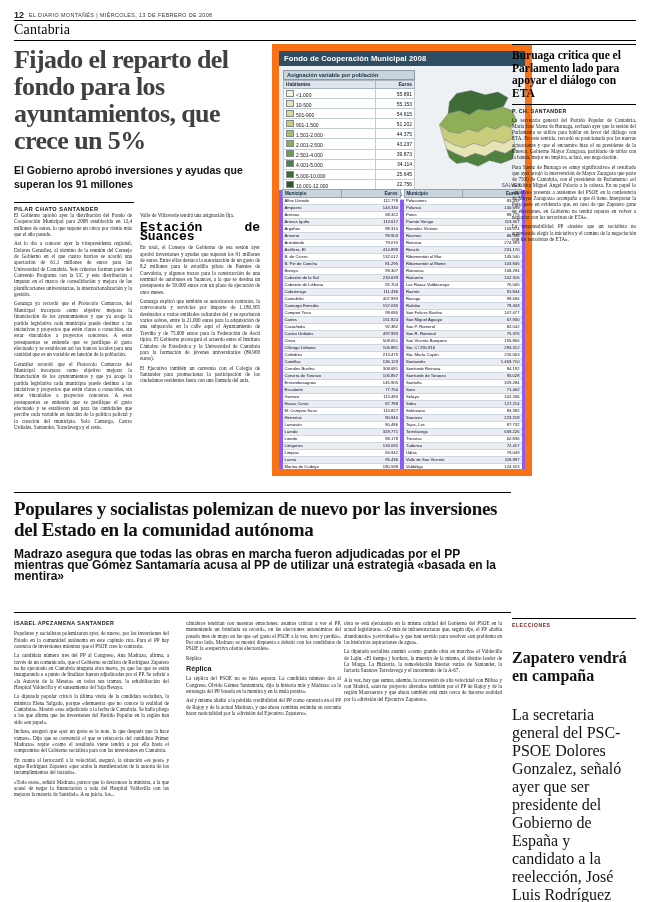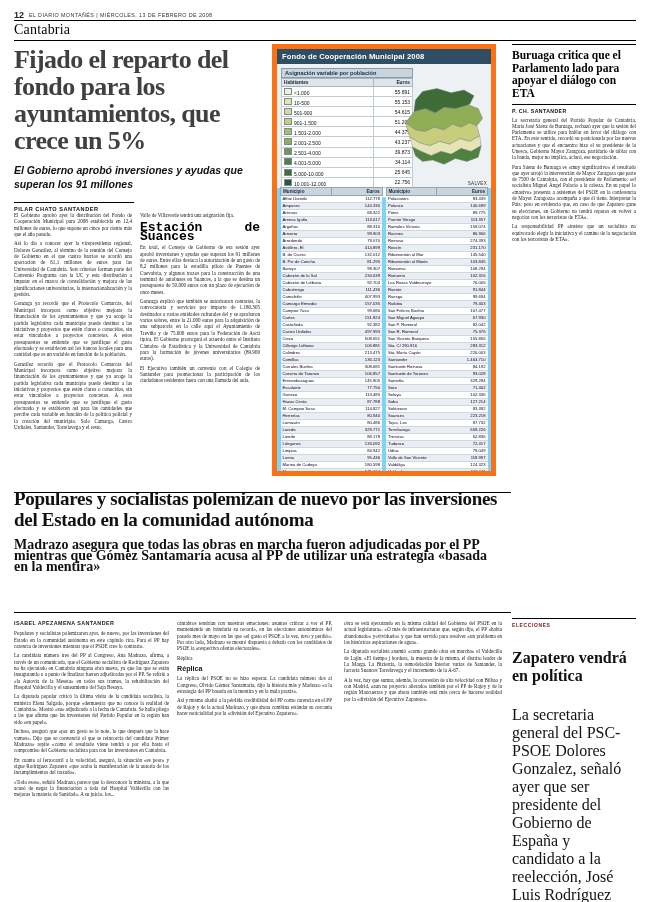--- a/index.html
+++ b/index.html
@@ -80,21 +80,20 @@
     color: #404040;
   }
   .subhead {
     font-family: "Liberation Sans", sans-serif;
     font-size: 10.5px;
     line-height: 13.5px;
     font-weight: bold;
     color: #111;
     margin-top: 10px;
     width: 245px;
-    font-style: italic;
   }
   .byline {
     font-family: "Liberation Sans", sans-serif;
     font-size: 5.6px;
     font-weight: bold;
     letter-spacing: .5px;
     color: #111;
     margin-top: 11px;
     border-top: .8px solid #000;
     padding-top: 3px;
@@ -118,24 +117,24 @@
     line-height: 9px;
     margin: 5px 0 3px 0;
     color: #000;
   }
 
   
   .graphic {
     position: absolute;
     left: 272px;
     top: 44px;
-    width: 224px;
+    width: 260px;
     height: 432px;
-    border: 5px solid #f97316;
-    background: #7dd3fc;
+    border: 7px solid #f97316;
+    background: #8b5cf6;
     box-sizing: border-box;
     overflow: hidden;
   }
   .graphic-title {
     background: #2f4d63;
     color: #fff;
     font-family: "Liberation Sans", sans-serif;
     font-size: 7.6px;
     font-weight: bold;
     padding: 3px 5px;
@@ -283,34 +282,34 @@
   
   .lower-rule {
     position: absolute;
     left: 14px; right: 139px;
     top: 492px;
     border-top: 1.4px solid #000;
   }
   .lower {
     position: absolute;
     left: 14px;
-    top: 488px;
+    top: 498px;
     width: 490px;
   }
   .lower h2 {
     font-family: "Liberation Serif", serif;
     font-size: 19px;
     line-height: 21px;
     font-weight: bold;
     margin: 0;
     letter-spacing: -0.3px;
   }
   .lower .sub {
-    font-family: Liberation Serif, serif;
-    font-size: 14px;
+    font-family: Liberation Sans, sans-serif;
+    font-size: 12px;
     line-height: 11px;
     font-weight: bold;
     margin-top: 9px;
     color: #111;
   }
   .lower-rule2 {
     position: absolute;
     left: 14px; right: 139px;
     top: 612px;
     border-top: .9px solid #000;
@@ -805,21 +804,21 @@
     <div class="rail-rule-top"></div>
     <h3>Buruaga critica que el Parlamento lado para apoyar el diálogo con ETA</h3>
     <div class="byline2">P. CH. SANTANDER</div>
     <p>La secretaria general del Partido Popular de Cantabria, María José Sáenz de Buruaga, rechazó ayer que la sesión del Parlamento se utilice para hablar en favor del diálogo con ETA. En este sentido, recordó su posicionada por las nuevas actuaciones y que el encuentro hizo el su presidente de la Unesco, Gobierno Mayor Zaragoza, partidario de tablar con la banda, mejor no implica, aclaró, ese negociación.</p>
     <p>Para Sáenz de Buruaga es «muy significativo» el resultado que ayer arrojó la intervención de Mayor Zaragoza que parte de 7500 de Cantabria, con el presidente de Parlamento: «el socialista Miguel Ángel Palacio a la cabeza. En su papel lo «masivo» presenta a asistentes del PSOE en la conferencia de Mayor Zaragoza» acompaña a que él tiene. Interpretar la País: pero en evidencia que, en caso de que Zapatero gane su elecciones, en Gobierno no tendrá reparos en volver a negociar con los terroristas de ETA».</p>
     <p>La responsabilidad PP «insiste que un socialista no equivocado elegir la iniciativa y el camino de la negociación con los terroristas de ETA».</p>
   </div>
 
   <div class="rail2">
     <div class="kicker">ELECCIONES</div>
-    <h4>Zapatero vendrá en política</h4>
+    <h4>Zapatero vendrá en campaña</h4>
     <p>La secretaria general del PSC-PSOE Dolores Gonzalez, señaló ayer que ser presidente del Gobierno de España y candidato a la reelección, José Luis Rodríguez Zapatero, vendrá a Cantabria antes de los comicios del 9 de marzo. No obstante, apuntó que aún no ha sido nada determinado.</p>
 
   </div>
 
   <div class="lower-rule"></div>
   <div class="lower">
     <h2>Populares y socialistas polemizan de nuevo por las inversiones del Estado en la comunidad autónoma</h2>
     <div class="sub">Madrazo asegura que todas las obras en marcha fueron adjudicadas por el PP mientras que Gómez Santamaría acusa al PP de utilizar una estrategia «basada en la mentira»</div>
   </div>
   <div class="lower-rule2"></div>
@@ -827,21 +826,21 @@
   <div class="lcol" style="left:14px; top:620px; width:155px; height:270px;">
     <div class="byline3">ISABEL APEZAMENA SANTANDER</div>
     <p>Populares y socialistas polemizaron ayer, de nuevo, por las inversiones del Estado en la comunidad autónoma en este capítulo rica. Para el PP hay carencia de inversiones mientras que el PSOE cree lo contrario.</p>
     <p>La candidata número tres del PP al Congreso, Ana Madrazo, afirma, a través de un comunicado, que el Gobierno socialista de Rodríguez Zapatero no ha ejecutado en Cantabria ninguna obra nueva, ya que las que se están inaugurando o a punto de finalizar fueron adjudicadas por el PP. Se refirió a «la Autovía de la Meseta» en todos sus tramos, la rehabilitación del Hospital Valdecilla y el saneamiento del Saja Besaya.</p>
     <p>La diputada popular criticó la última visita de la candidata socialista, la ministra Elena Salgado, porque «demuestra que no conoce la realidad de Cantabria». Mostró «su» adjudicado a la fecha de Cantabria. Se halla pliego a las que afirma que las inversiones del Partido Popular en la región han sido «en papel».</p>
     <p>Incluso, aseguró que «por un gesto se le note, lo que después que la hace vamos». Dijo que se convenció el que se reincorcia del candidato Primer Madrazo» repite «como el resultado viene tendrá a por ella hasta el compromiso del Gobierno socialista para con las inversiones en Cantabria.</p>
     <p>En cuanto al ferrocarril a la velocidad, aseguró, la situación «es peor» y sigue Rodríguez Zapatero «que acaba la manifestación de la autoría de los incumplimientos del trazado».</p>
     <p>«Todo esos», señaló Madrazo, parece que lo desconoce la ministra, a la que acusó de negar la financiación a toda del Hospital Valdecilla con las mejoras la materia de Sanidad». A su juicio, los...</p>
   </div>
 
-  <div class="lcol" style="left:177px; top:620px; width:155px; height:270px;">
+  <div class="lcol" style="left:186px; top:620px; width:155px; height:270px;">
     <p>cántabros tendrían con nuestras emociones: asuntos criticar a ver el PP, manteniendo un brindaría su record», en las elecciones autonómicas del pasado mes de mayo en las que «el gasto el PSOE a la vez, tuvo y perdió». Por otro lado, Madrazo se mostró dispuesta a debatir con los candidatos de PSOE la «respectiva ofertas electorales».</p>
     <p>Réplica</p>
     <div class="subtitle">Réplica</div>
     <p>La réplica del PSOE no se hizo esperar. La candidata número dos al Congreso, Olvido Gómez Santamaría, dijo la historia más y Madrazo «a la estrategia del PP basada en la mentira y en la mala praxis».</p>
     <p>Así y mismo aludió a la pérdida credibilidad del PP como carencia en el PP de Rajoy y de la actual Madrazo, y que ahora combina estándar su cercanía hacer noticialidad por la «división del Ejecutivo Zapatero».</p>
   </div>
 
   <div class="lcol" style="left:344px; top:620px; width:158px; height:270px;">
     <p>obra se está ejecutando en la misma calidad del Gobierno del PSOE en la actual legislatura». «O más de infraestructuras que, según dijo, el PP «había abandonado» y«vividuelo» y que han servido para resolver «un problema en las históricas aspiraciones de agua».</p>
     <p>La diputada socialista asumió «como grande obra en marcha» el Valdecilla de Lajín. «El tiempo j bordura, la muestra de la misma, el distrito leader de La Marga. La Bizierria, la remodelación Interior varias de Santander, la factoría Suances Torrelavega y el incremento de la A-67.</p>

